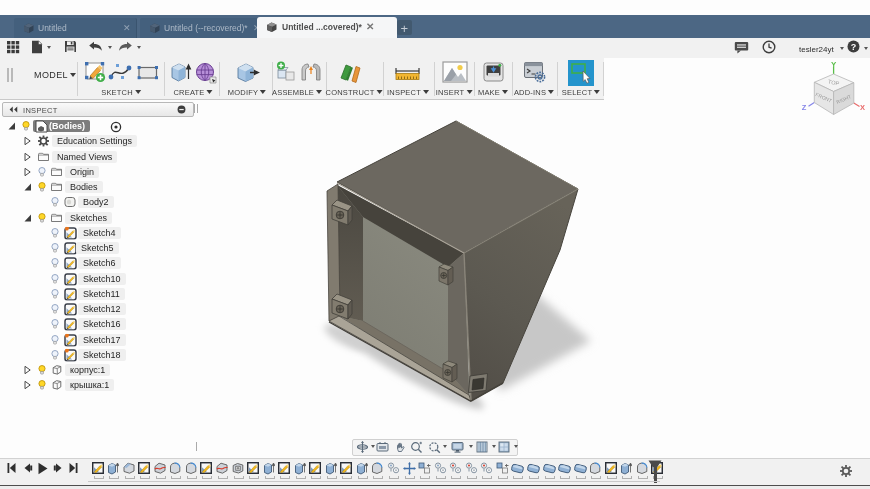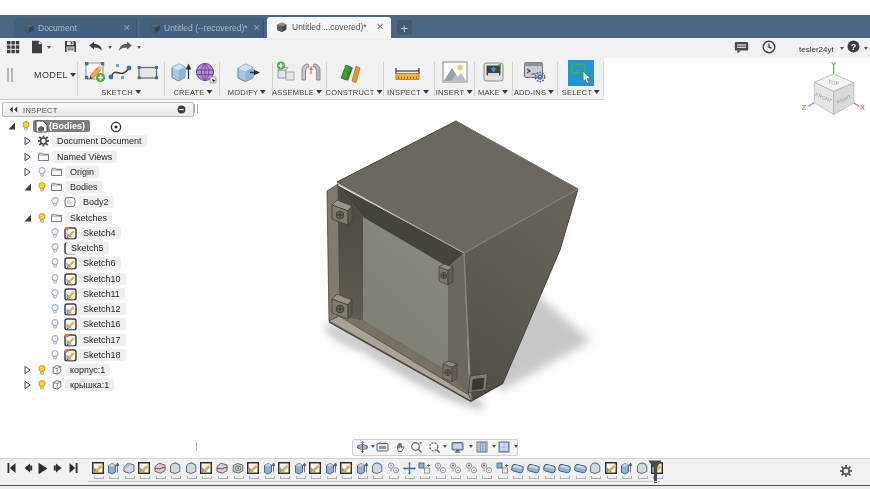--- a/index.html
+++ b/index.html
@@ -15,35 +15,35 @@
 <div id="page">
 <div class="abs" style="left:0;top:15px;width:870px;height:23px;background:#4c6784;">
 <div class="abs" style="left:14px;top:3px;width:122px;height:20px;background:#44607d;border-right:1px solid #3a546f;border-radius:2px 2px 0 0;">
 <div class="abs" style="left:8px;top:4px;">
           <svg width="13" height="12" viewBox="0 0 13 12" style="">
             <polygon points="2,4 6.5,1.5 11.5,3.5 11.5,8.5 7,11 2,9" fill="#324356"></polygon>
             <polygon points="2,4 6.5,1.5 11.5,3.5 7,5.8" fill="#51647a"></polygon>
             <polygon points="2,4 7,5.8 7,11 2,9" fill="#46596e"></polygon>
           </svg>
         </div>
-<div class="abs" style="left:24px;top:5px;font-size:8.5px;color:#aebac8;">Document</div>
+<div class="abs" style="left:24px;top:5px;font-size:8.5px;color:#aebac8;">Untitled</div>
 <div class="abs" style="left:109px;top:5px;font-size:9px;color:#93a3b5;">✕</div>
 </div>
 <div class="abs" style="left:140px;top:3px;width:123px;height:20px;background:#44607d;border-right:1px solid #3a546f;border-radius:2px 2px 0 0;">
 <div class="abs" style="left:8px;top:4px;">
           <svg width="13" height="12" viewBox="0 0 13 12" style="">
             <polygon points="2,4 6.5,1.5 11.5,3.5 11.5,8.5 7,11 2,9" fill="#324356"></polygon>
             <polygon points="2,4 6.5,1.5 11.5,3.5 7,5.8" fill="#51647a"></polygon>
             <polygon points="2,4 7,5.8 7,11 2,9" fill="#46596e"></polygon>
           </svg>
         </div>
 <div class="abs" style="left:24px;top:5px;font-size:8.5px;color:#aebac8;">Untitled (--recovered)*</div>
 <div class="abs" style="left:113px;top:5px;font-size:9px;color:#93a3b5;">✕</div>
 </div>
-<div class="abs" style="left:267px;top:2px;width:124px;height:21px;background:#f5f6f7;border-radius:3px 3px 0 0;">
+<div class="abs" style="left:257px;top:2px;width:140px;height:21px;background:#f5f6f7;border-radius:3px 3px 0 0;font-weight:bold;">
 <div class="abs" style="left:8px;top:4px;">
           <svg width="13" height="12" viewBox="0 0 13 12" style="">
             <polygon points="2,4 6.5,1.5 11.5,3.5 11.5,8.5 7,11 2,9" fill="#454545"></polygon>
             <polygon points="2,4 6.5,1.5 11.5,3.5 7,5.8" fill="#8f8f8f"></polygon>
             <polygon points="2,4 7,5.8 7,11 2,9" fill="#5f5f5f"></polygon>
           </svg>
         </div>
 <div class="abs" style="left:25px;top:5px;font-size:8.5px;color:#4e4e4e;">Untitled ...covered)*</div>
 <div class="abs" style="left:109px;top:4px;font-size:10px;color:#777;">✕</div>
 </div>
@@ -413,21 +413,21 @@
           <rect x="4.6" y="-0.4" width="1.8" height="2.6" fill="#4a4a4a" transform="rotate(0 5.5 5.5)"></rect>
           <rect x="4.6" y="-0.4" width="1.8" height="2.6" fill="#4a4a4a" transform="rotate(45 5.5 5.5)"></rect>
           <rect x="4.6" y="-0.4" width="1.8" height="2.6" fill="#4a4a4a" transform="rotate(90 5.5 5.5)"></rect>
           <rect x="4.6" y="-0.4" width="1.8" height="2.6" fill="#4a4a4a" transform="rotate(135 5.5 5.5)"></rect>
           <rect x="4.6" y="-0.4" width="1.8" height="2.6" fill="#4a4a4a" transform="rotate(180 5.5 5.5)"></rect>
           <rect x="4.6" y="-0.4" width="1.8" height="2.6" fill="#4a4a4a" transform="rotate(225 5.5 5.5)"></rect>
           <rect x="4.6" y="-0.4" width="1.8" height="2.6" fill="#4a4a4a" transform="rotate(270 5.5 5.5)"></rect>
           <rect x="4.6" y="-0.4" width="1.8" height="2.6" fill="#4a4a4a" transform="rotate(315 5.5 5.5)"></rect>
         </svg>
       </div>
-      <div class="pill" style="left:52px;top:1.5px;">Document Document</div>
+      <div class="pill" style="left:52px;top:1.5px;">Education Settings</div>
     </div>
 <div class="row" style="left:0;top:149.0px;">
       <div class="abs" style="left:24px;top:50%;transform:translateY(-50%);">
         <svg width="8" height="9" viewBox="0 0 8 9" style="">
           <polygon points="1,0.8 6.2,4.5 1,8.2" fill="#fdfdfd" stroke="#4a4a4a" stroke-width="1"></polygon>
         </svg>
       </div>
       <div class="abs" style="left:38px;top:50%;transform:translateY(-50%);">
         <svg width="11" height="9" viewBox="0 0 11 9" style="">
           <path d="M0.5 2 L0.5 8 L10.5 8 L10.5 1.8 L5.5 1.8 L4.6 0.7 L1.2 0.7 L0.5 1.6 Z" fill="#fbfbfb" stroke="#6b6b6b" stroke-width="0.9"></path>
@@ -540,21 +540,21 @@
       </div>
       <div class="abs" style="left:64px;top:50%;transform:translateY(-50%);">
         <svg width="13" height="13" viewBox="0 0 13 13" style="">
           <rect x="1" y="1.5" width="11" height="11" rx="2.2" fill="#fafafa" stroke="#3a3f4a" stroke-width="1.5"></rect>
           <polygon points="2.5,11 2.5,5.8 8.2,11 " fill="#8fa9c9"></polygon>
           <polygon points="3.2,10.2 8.8,4.4 10,5.6 4.6,11 3.3,11.1 Z" fill="#f2b81e" stroke="#a87a00" stroke-width="0.4"></polygon>
           <polygon points="8.8,4.4 9.9,3.2 11.2,4.4 10,5.6 Z" fill="#f8d878"></polygon>
           <polygon points="3,10.5 4.6,11.2 3,11.5 Z" fill="#3a3a3a"></polygon>
         </svg>
       </div>
-      <div class="pill" style="left:66px;top:1.5px;">Sketch5</div>
+      <div class="pill" style="left:76px;top:1.5px;">Sketch5</div>
     </div>
 <div class="row" style="left:0;top:255.75px;">
       <div class="abs" style="left:51px;top:50%;transform:translateY(-50%);">
         <svg width="8" height="10" viewBox="0 0 8 10" style="">
           <circle cx="4" cy="3.6" r="3.1" fill="#eef3fb" stroke="#7d93b5" stroke-width="0.8"></circle>
           <rect x="2.6" y="6.4" width="2.8" height="2.6" rx="0.6" fill="#e8e8e8" stroke="#9a9a9a" stroke-width="0.7"></rect>
         </svg>
       </div>
       <div class="abs" style="left:64px;top:50%;transform:translateY(-50%);">
         <svg width="13" height="13" viewBox="0 0 13 13" style="">

